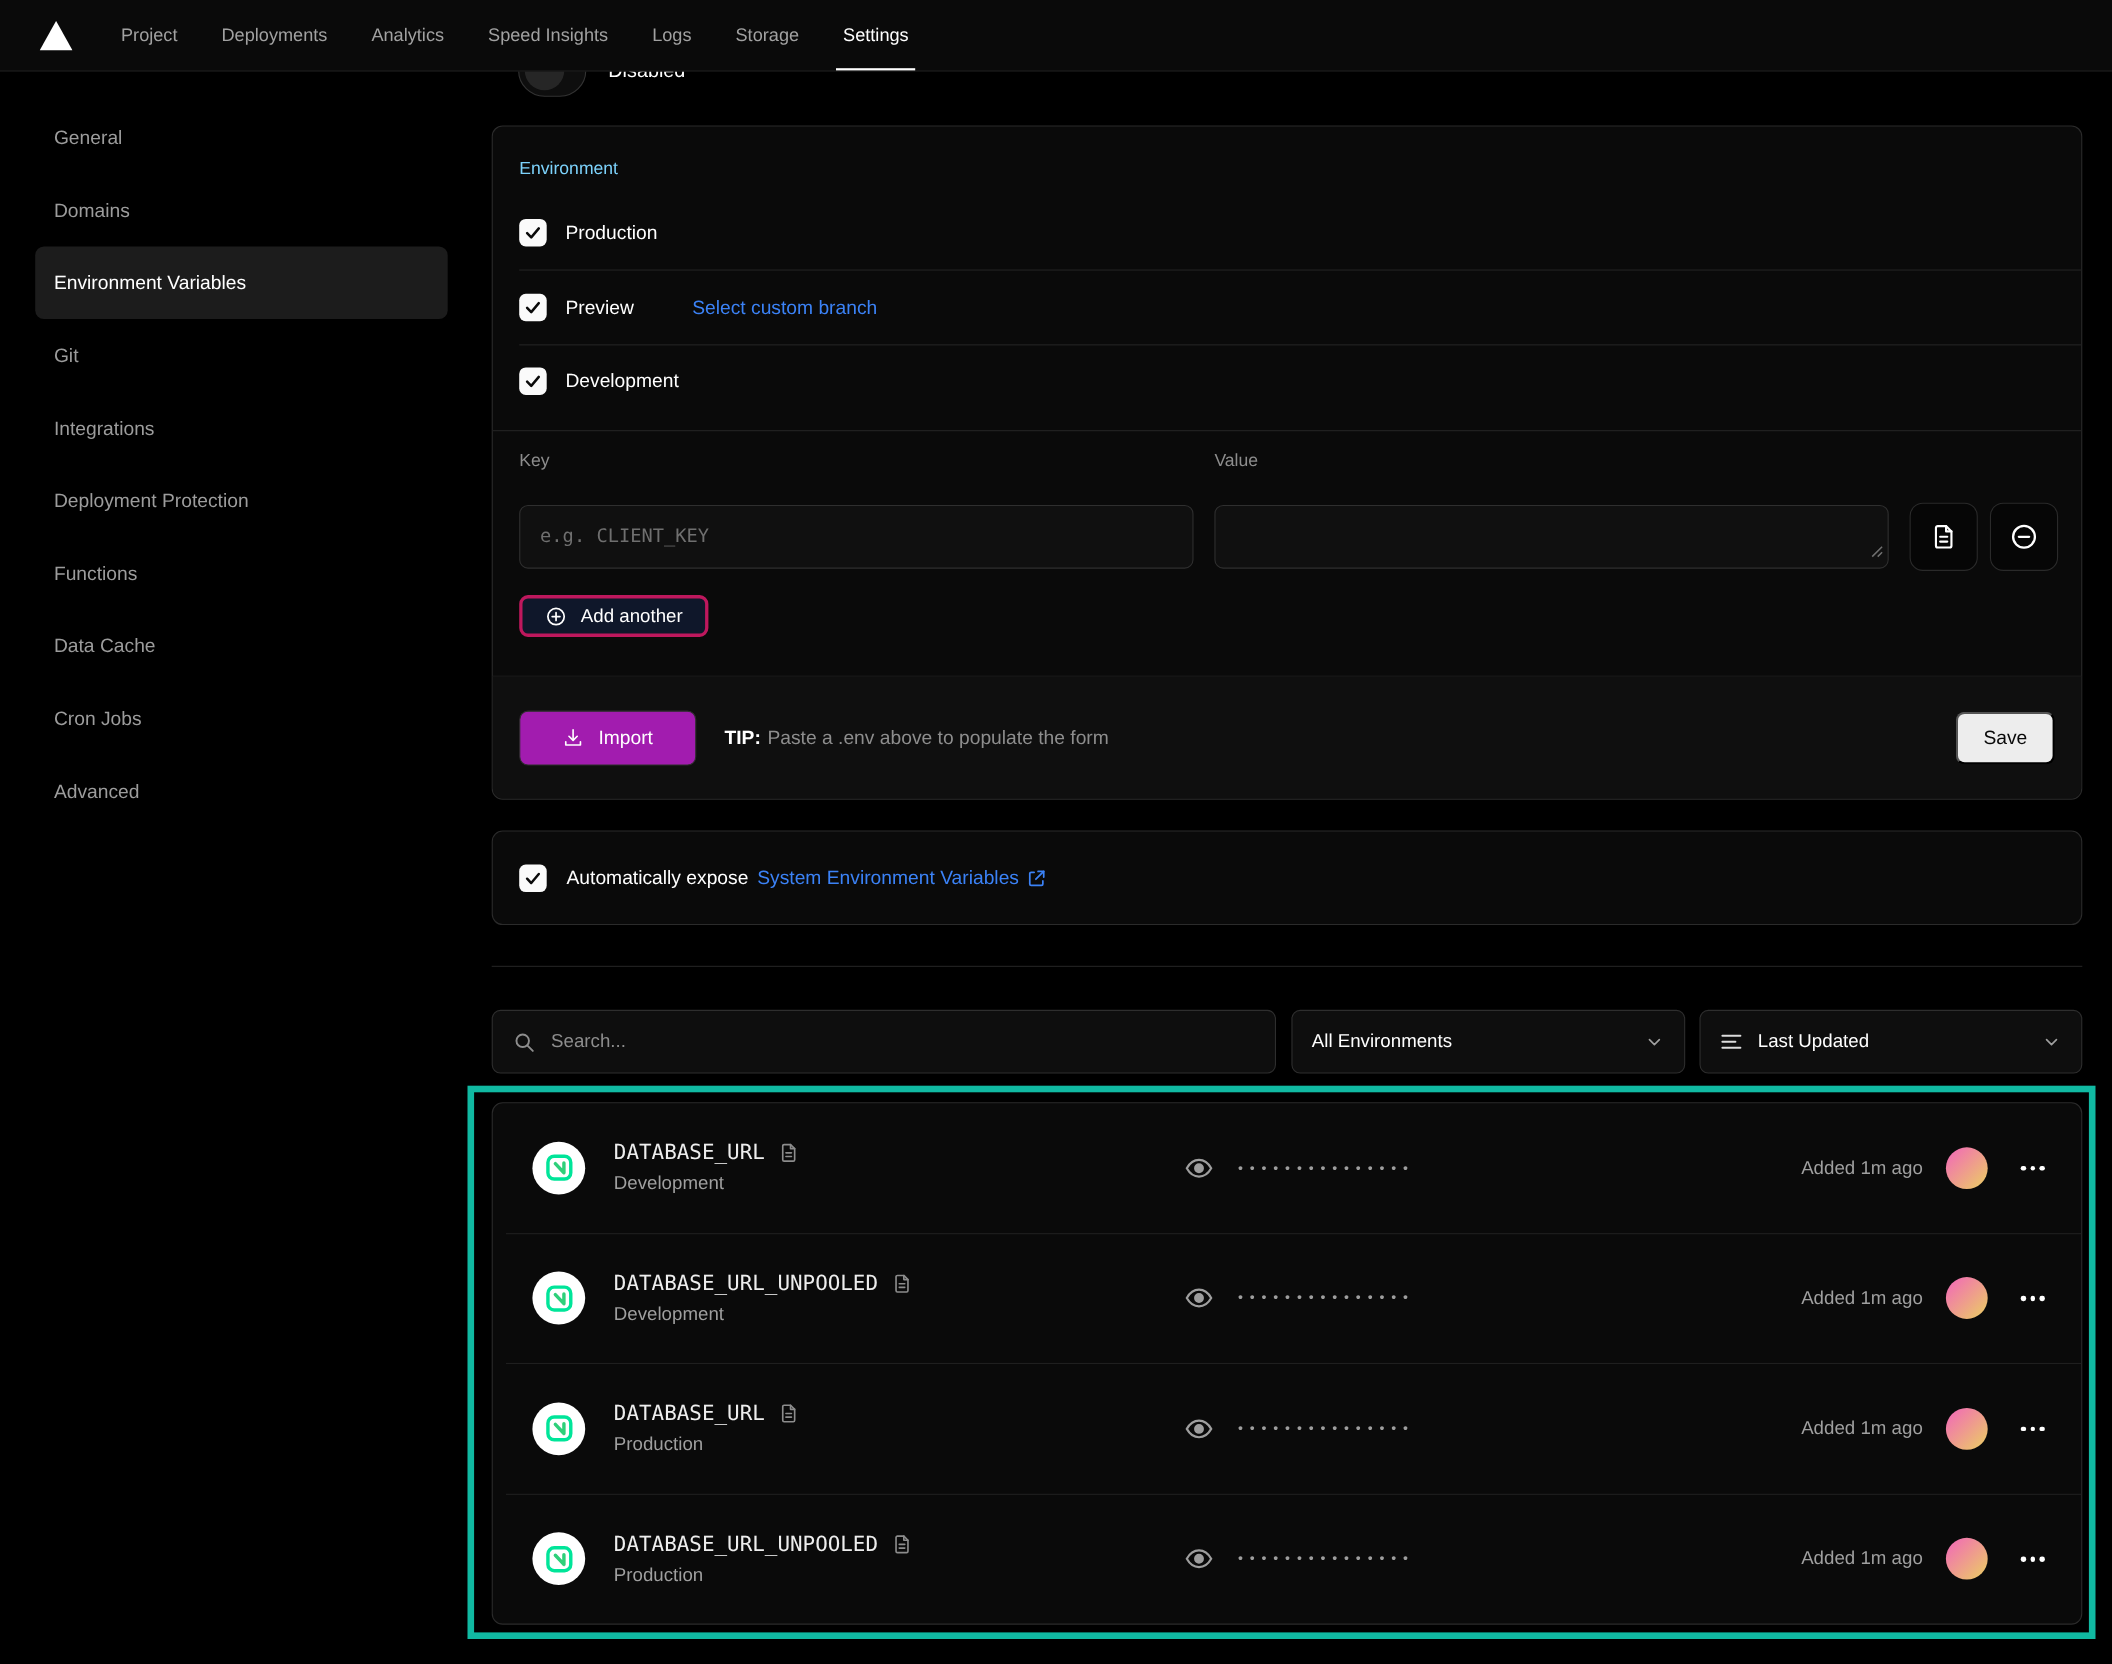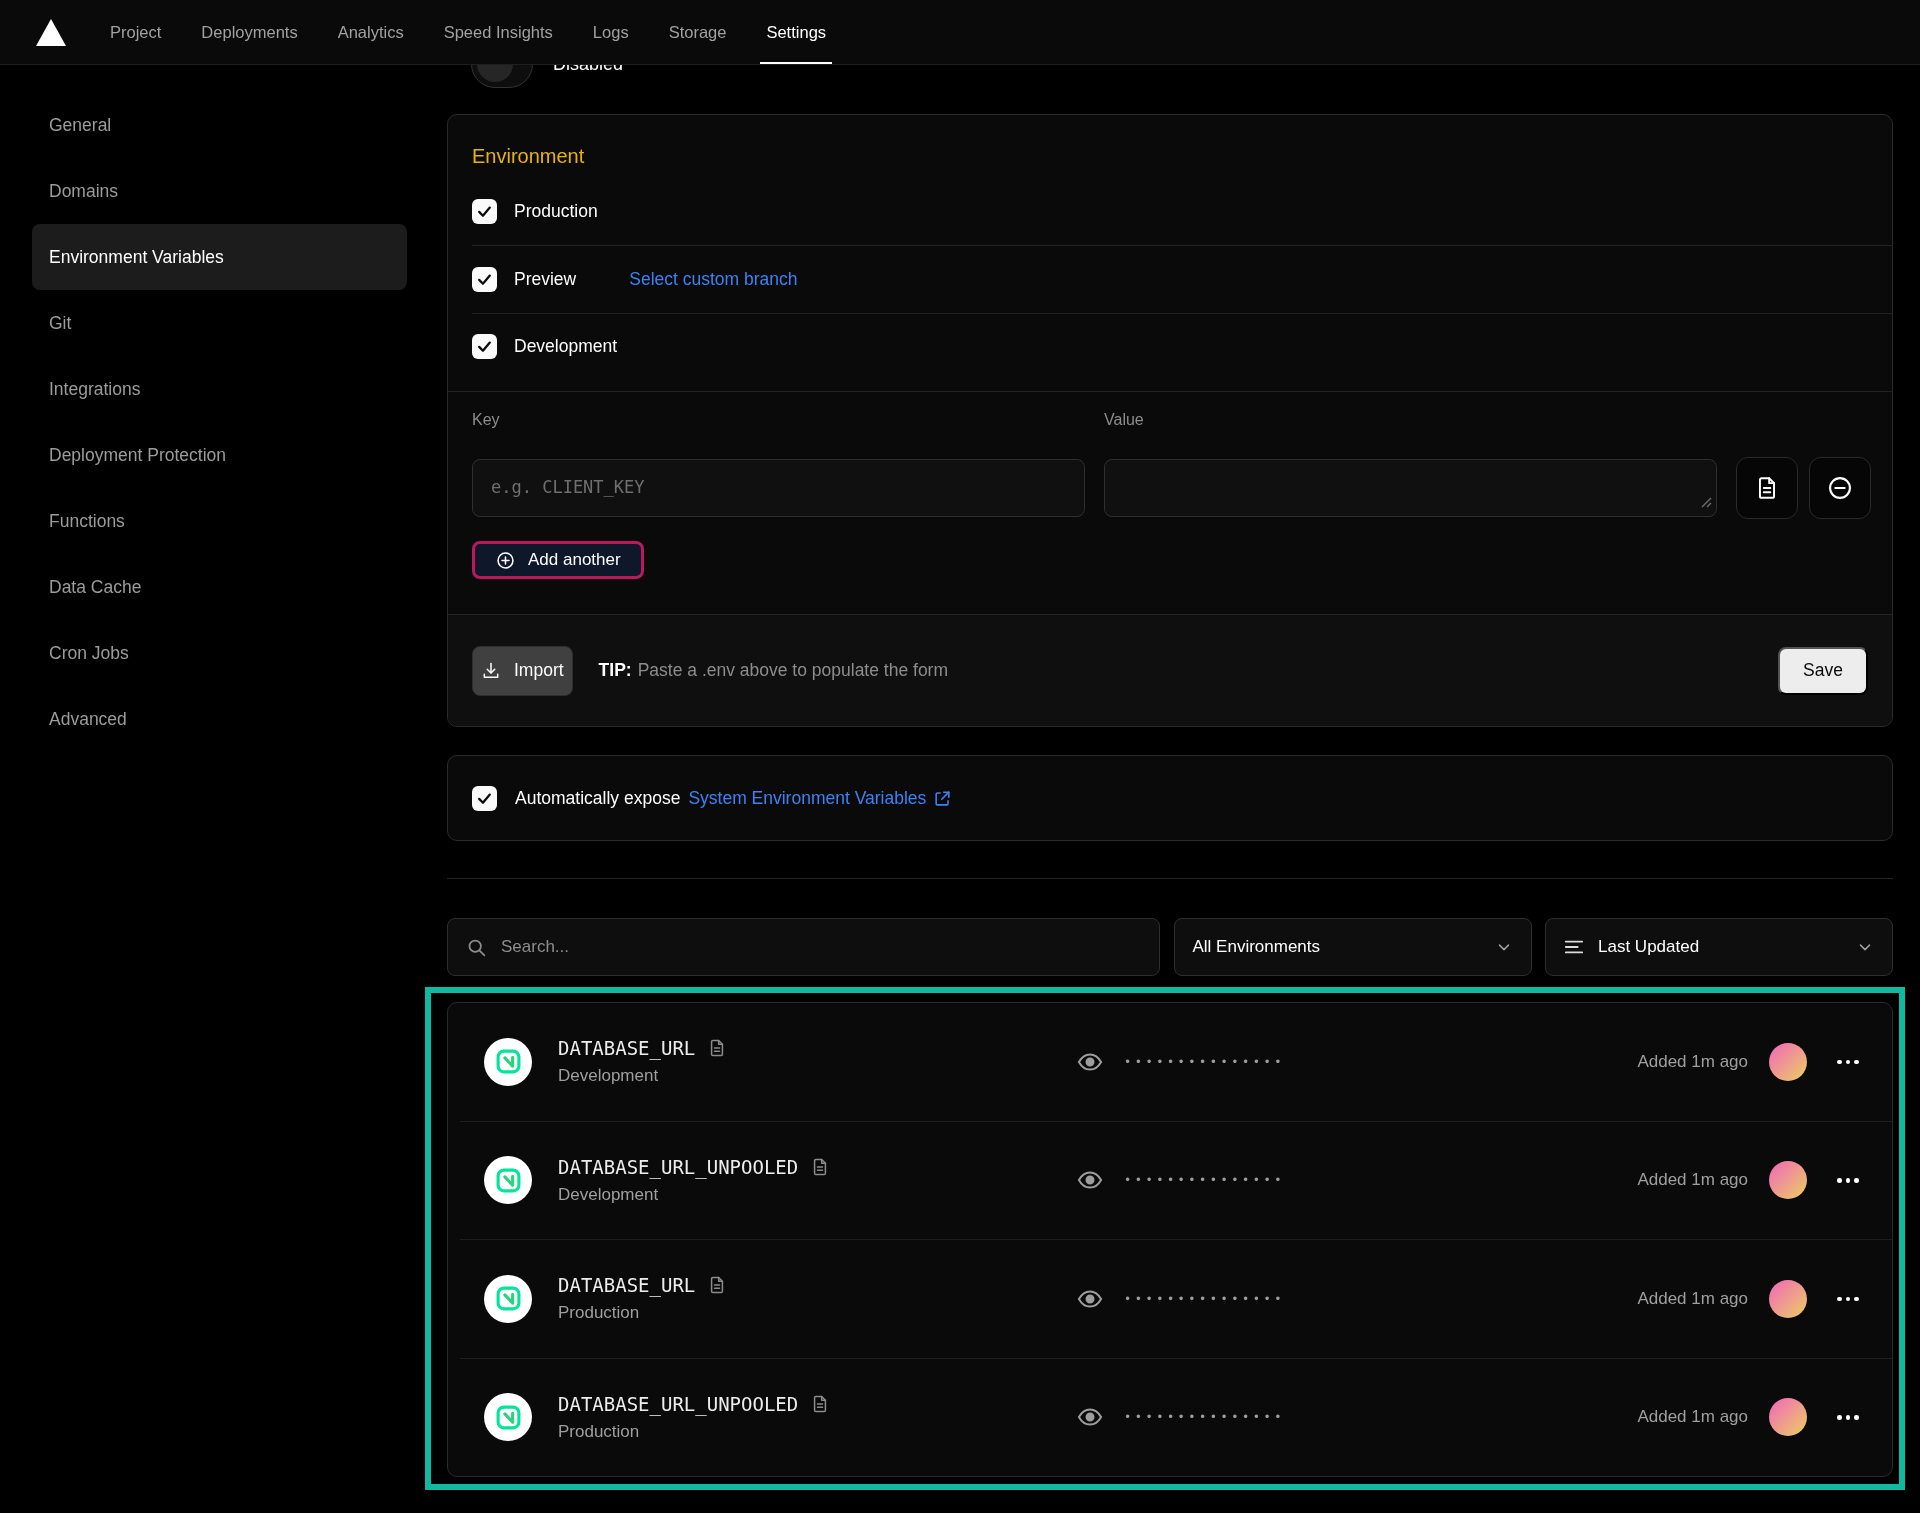--- a/index.html
+++ b/index.html
@@ -35,40 +35,40 @@
   
   .toggle-row { position:absolute; left:471px; top:40px; display:flex; align-items:center; gap:20px; z-index:1; }
   .toggle { width:62px; height:48px; border-radius:24px; background:#0e0e0e; border:1px solid #333;
             position:relative; cursor:pointer; }
   .toggle .knob { position:absolute; left:5px; top:5px; width:36px; height:36px; border-radius:50%;
                   background:#262626; }
   .toggle-label { font-size:18px; color:#fff; }
 
   
   .form-card { left:447px; top:114px; width:1446px; height:613px; }
-  .env-label { position:absolute; left:24px; top:30px; font-size:20px; color:#eab308; }
+  .env-label { position:absolute; left:24px; top:30px; font-size:16px; color:#7dd3fc; }
   .check-row { position:absolute; left:24px; display:flex; align-items:center; gap:17px; height:40px; }
   .check-row .lbl { font-size:17.5px; color:#fff; }
   .check-row .link { font-size:17.5px; margin-left:36px; font-weight:500; }
   .field-label { position:absolute; font-size:16px; color:#8d8d8d; }
   .tinput { position:absolute; height:58px; width:613px; background:#101010; border:1px solid #2f2f2f;
             border-radius:8px; color:#ededed; padding:0 18px; font-size:17px; outline:none; }
   .tinput::placeholder { color:#6f6f6f; font-family:"DejaVu Sans Mono", monospace; }
   .value-box { position:absolute; height:58px; width:613px; background:#101010; border:1px solid #2f2f2f;
                border-radius:8px; }
   .grip { position:absolute; right:4px; bottom:4px; }
   .sq-btn { position:absolute; width:62px; height:62px; border-radius:12px; background:#060606;
             border:1px solid #2a2a2a; display:flex; align-items:center; justify-content:center; cursor:pointer; }
   .add-btn { position:absolute; left:24px; top:426px; height:38px; padding:0 20px; border-radius:8px;
              background:#0f172a; border:3px solid #be185d; display:flex; align-items:center; gap:12px;
              color:#fff; font-size:17px; cursor:pointer; }
   .form-footer { position:absolute; left:0; right:0; bottom:0; height:112px; background:#0f0f0f;
                  border-top:1px solid #242424; border-radius:0 0 10px 10px; display:flex;
                  align-items:center; padding:0 24px; }
-  .import-btn { height:50px; padding:0 8px; border-radius:8px; background:#404040; border:1px solid #2e2e2e;
+  .import-btn { height:50px; padding:0 38px; border-radius:8px; background:#a21caf; border:1px solid #2e2e2e;
                 display:flex; align-items:center; gap:13px; color:#fff; font-size:17.5px; cursor:pointer; }
   .tip { margin-left:26px; font-size:17.5px; color:#8d8d8d; }
   .tip b { color:#fff; font-weight:700; margin-right:6px; }
   .save-btn { margin-left:auto; height:48px; padding:0 23px; border-radius:8px; background:#ededed;
               color:#0a0a0a; font-size:17.5px; font-weight:500; display:flex; align-items:center; cursor:pointer; }
 
   
   .expose-card { left:447px; top:755px; width:1446px; height:86px; display:flex; align-items:center;
                  padding:0 24px; gap:18px; }
   .expose-text { font-size:17.5px; color:#fff; display:flex; align-items:center; gap:8px; }

